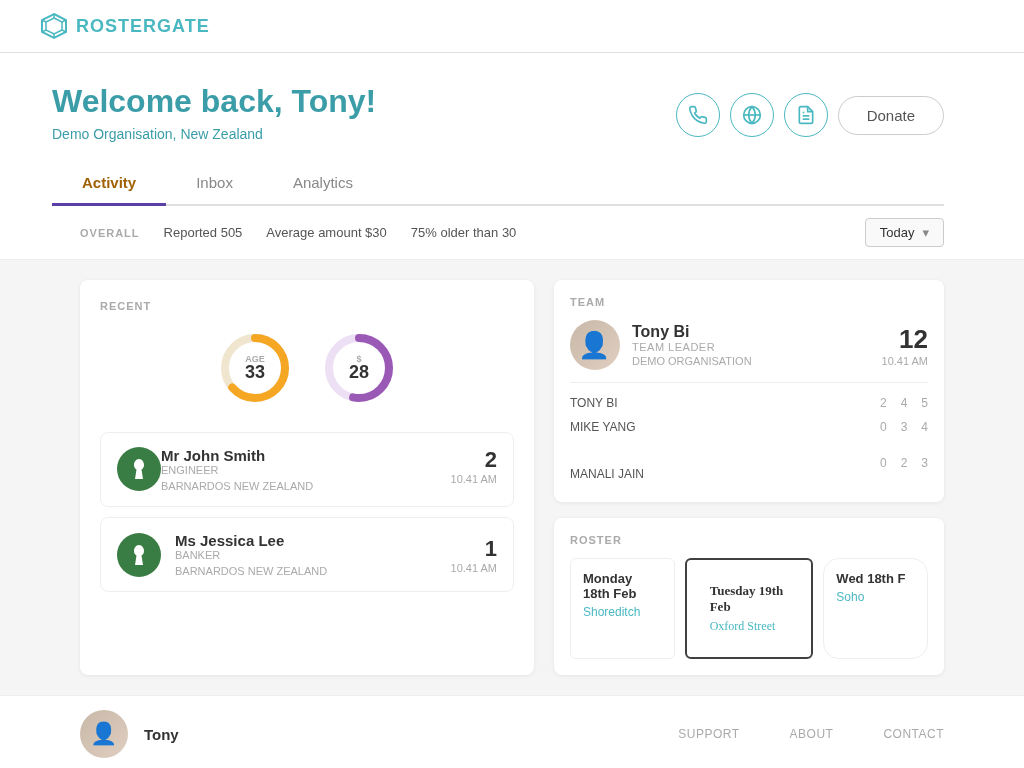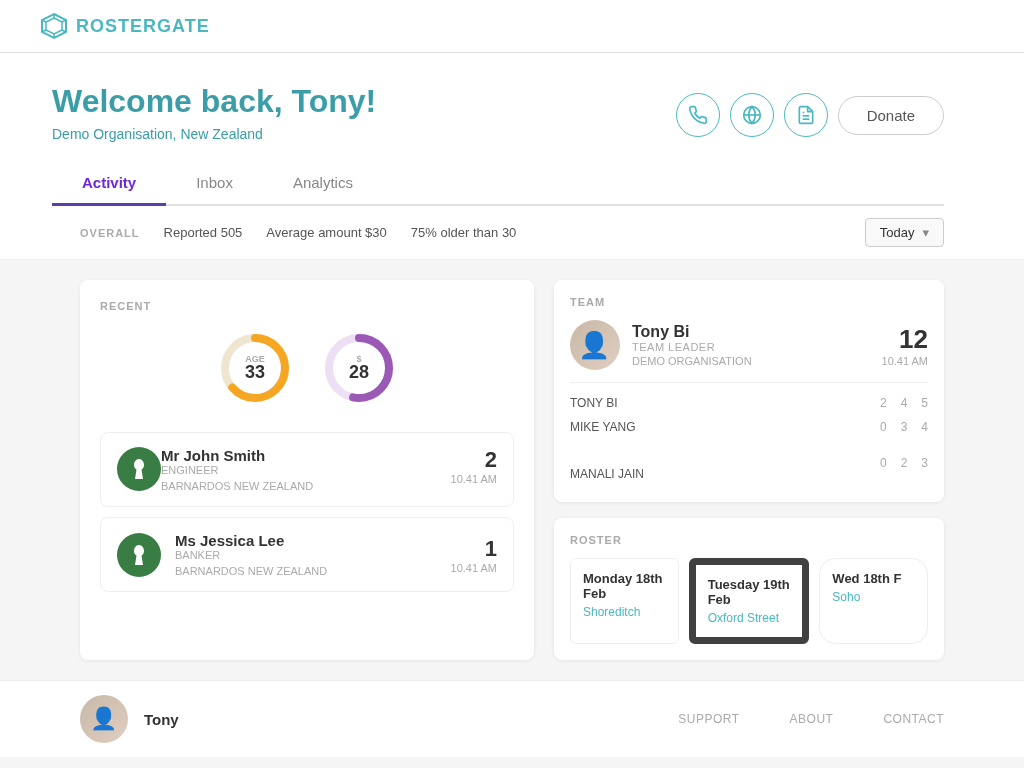--- a/index.html
+++ b/index.html
@@ -16,21 +16,21 @@
     .hero-top { display: flex; align-items: flex-start; justify-content: space-between; }
     .welcome-title { font-size: 32px; font-weight: 700; color: #3a9da8; margin-bottom: 6px; }
     .welcome-sub { font-size: 14px; color: #3a9da8; }
     .hero-actions { display: flex; align-items: center; gap: 10px; margin-top: 10px; }
     .icon-btn { width: 44px; height: 44px; border-radius: 50%; border: 1.5px solid #4ab8c1; background: #fff; display: flex; align-items: center; justify-content: center; cursor: pointer; color: #4ab8c1; font-size: 18px; }
     .donate-btn { padding: 10px 28px; border-radius: 24px; border: 1.5px solid #ccc; background: #fff; font-size: 15px; cursor: pointer; color: #555; }
 
     
     .tabs { display: flex; gap: 0; margin-top: 20px; border-bottom: 2px solid #e0e0e0; }
     .tab { padding: 12px 30px; font-size: 15px; cursor: pointer; color: #888; border-bottom: 3px solid transparent; margin-bottom: -2px; }
-    .tab.active { color: #6d28d9; font-weight: 600; border-bottom: 3px solid #5b3fa8; }
+    .tab.active { color: #a16207; font-weight: 600; border-bottom: 3px solid #5b3fa8; }
 
     
     .logo-icon { width: 28px; height: 28px; }
 
     
     .face-avatar { width: 50px; height: 50px; border-radius: 50%; background: linear-gradient(135deg, #b0a090, #d0c0b0); display: flex; align-items: center; justify-content: center; font-size: 22px; }
   </style>
 </head>
 <body>
 
@@ -214,21 +214,21 @@
       </div>
     </div>
 
     <div style="background:#fff;border-radius:8px;padding:16px;box-shadow:0 1px 4px rgba(0,0,0,0.07);">
       <div style="font-size:11px;font-weight:700;color:#aaa;letter-spacing:1px;margin-bottom:12px;">ROSTER</div>
       <div style="display:flex;gap:10px;overflow:hidden;">
         <div style="flex:1;border:1px solid #eee;border-radius:6px;padding:12px;min-width:0;">
           <div style="font-size:13px;font-weight:600;color:#333;">Monday 18th Feb</div>
           <div style="font-size:12px;color:#4ab8c1;margin-top:4px;">Shoreditch</div>
         </div>
-        <div style="flex:1;border:7px solid #404040;border-radius:6px;padding:12px;min-width:0;">
+        <div style="flex:1;border:2px solid #404040;border-radius:6px;padding:23px;min-width:0;font-family:Liberation Serif, serif;">
           <div style="font-size:13px;font-weight:600;color:#333;">Tuesday 19th Feb</div>
           <div style="font-size:12px;color:#4ab8c1;margin-top:4px;">Oxford Street</div>
         </div>
         <div style="flex:1;border:1px solid #eee;border-radius:16px;padding:12px;min-width:0;overflow:hidden;">
           <div style="font-size:13px;font-weight:600;color:#333;white-space:nowrap;overflow:hidden;text-overflow:ellipsis;">Wed 18th F</div>
           <div style="font-size:12px;color:#4ab8c1;margin-top:4px;">Soho</div>
         </div>
       </div>
     </div>
 

